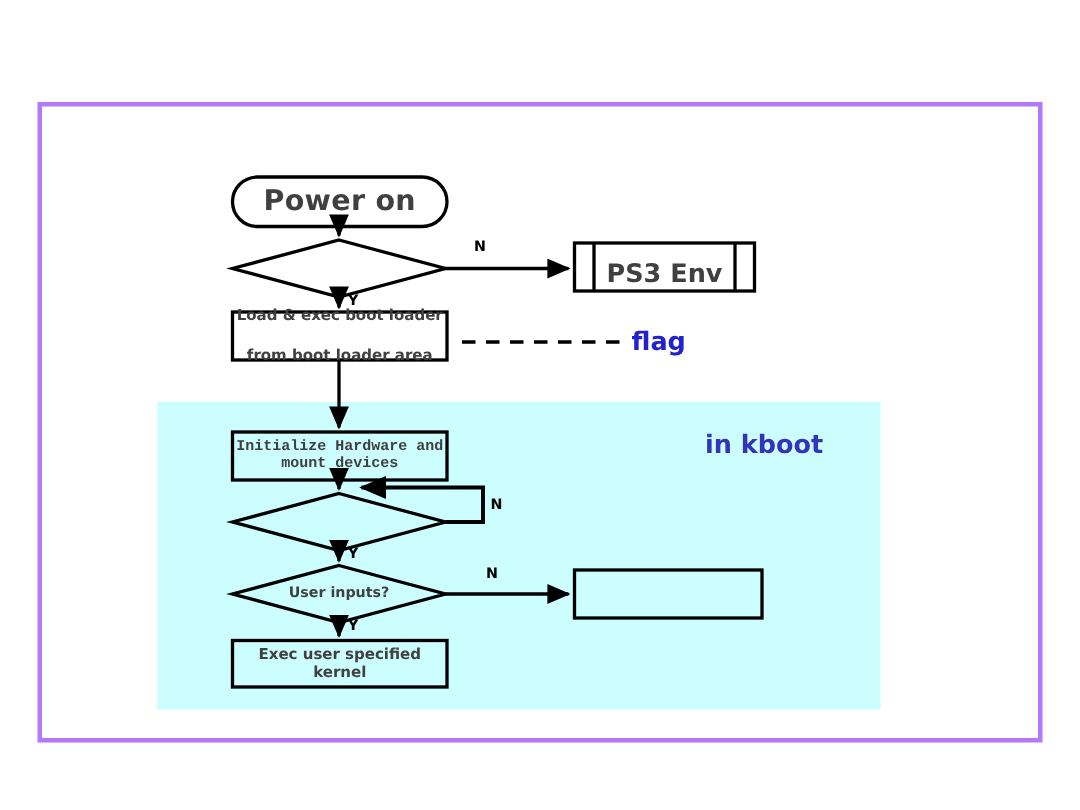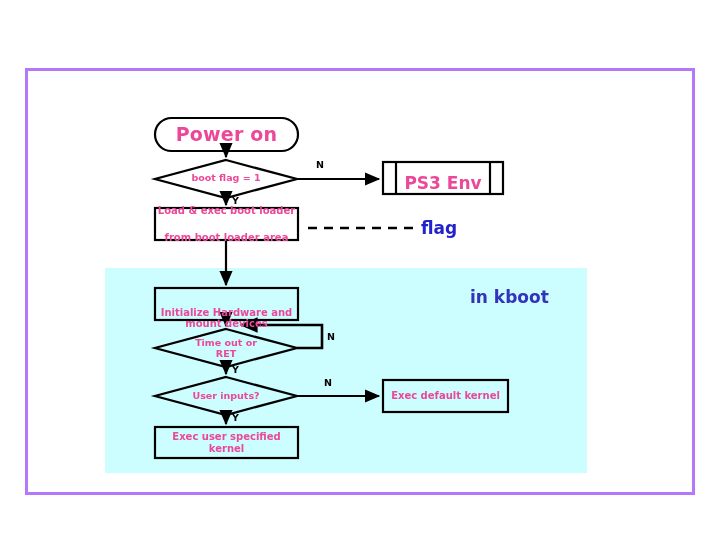--- a/index.html
+++ b/index.html
@@ -7,21 +7,21 @@
        font-family:"DejaVu Sans","Liberation Sans",sans-serif;}
   #slide{position:relative;width:720px;height:540px;background:#ffffff;}
   #frame{position:absolute;left:25px;top:68px;width:670px;height:427px;
          border:3px solid #b478fa;box-sizing:border-box;background:transparent;}
   #kboot-region{position:absolute;left:105px;top:268px;width:482px;height:205px;
                 background:#ccfdff;}
   svg.layer{position:absolute;left:0;top:0;width:720px;height:540px;
             pointer-events:none;}
   .node-label{position:absolute;display:flex;align-items:center;
               justify-content:center;text-align:center;font-weight:bold;
-              color:#ec4899;line-height:1.15;}
+              color:#404040;line-height:1.15;}
   .oval-txt{font-size:19px;letter-spacing:.2px;}
   .proc-txt{font-size:10px;}
   .dia-txt{font-size:9.5px;}
   .ps3-txt{font-size:17px;}
   .yn{position:absolute;font-size:9.5px;font-weight:bold;color:#000;}
   .kboot-word{position:absolute;font-size:17px;font-weight:bold;color:#2222cc;}
   .inkboot-word{position:absolute;font-size:17px;font-weight:bold;color:#3333bb;}
 </style>
 </head>
 <body>
@@ -75,42 +75,36 @@
 
     <line x1="297" y1="396" x2="379" y2="396" stroke="#000000" stroke-width="2.2" marker-end="url(#arrow)"></line>
 
     <line x1="226" y1="415" x2="226" y2="424" stroke="#000000" stroke-width="2.2" marker-end="url(#arrow)"></line>
 
     <line x1="308" y1="228" x2="416" y2="228" stroke="#000000" stroke-width="2.4" stroke-dasharray="9,7"></line>
   </svg>
 
   <div class="node-label oval-txt" style="left:155px;top:118px;width:143px;height:33px;">Power on</div>
 
-  <div class="node-label dia-txt" style="left:156px;top:169px;width:140px;height:19px;">boot flag = 1</div>
 
   <div class="node-label ps3-txt" style="left:396px;top:162px;width:94px;height:44px;">PS3 Env</div>
 
   <div class="node-label proc-txt" style="left:156px;top:209px;width:141px;height:30px;flex-direction:column;gap:16px;">
     <span>Load &amp; exec boot loader</span>
     <span>from boot loader area</span>
   </div>
 
-  <div class="node-label proc-txt" style="left:156px;top:303px;width:141px;height:30px;flex-direction:column;">
+  <div class="node-label proc-txt" style="left:156px;top:289px;width:141px;height:30px;flex-direction:column;font-family:Liberation Mono, monospace;">
     <span>Initialize Hardware and</span>
     <span>mount devices</span>
   </div>
 
-  <div class="node-label dia-txt" style="left:156px;top:336px;width:140px;height:26px;flex-direction:column;">
-    <span>Time out or</span>
-    <span>RET</span>
-  </div>
 
   <div class="node-label dia-txt" style="left:156px;top:387px;width:140px;height:18px;text-align:center;">User inputs?</div>
 
-  <div class="node-label proc-txt" style="left:384px;top:381px;width:123px;height:30px;">Exec default kernel</div>
 
   <div class="node-label proc-txt" style="left:156px;top:428px;width:141px;height:29px;">Exec user specified kernel</div>
 
   <div class="yn" style="left:316px;top:159px;">N</div>
   <div class="yn" style="left:232px;top:195px;">Y</div>
   <div class="yn" style="left:327px;top:331px;">N</div>
   <div class="yn" style="left:232px;top:364px;">Y</div>
   <div class="yn" style="left:324px;top:377px;">N</div>
   <div class="yn" style="left:232px;top:412px;">Y</div>
 

